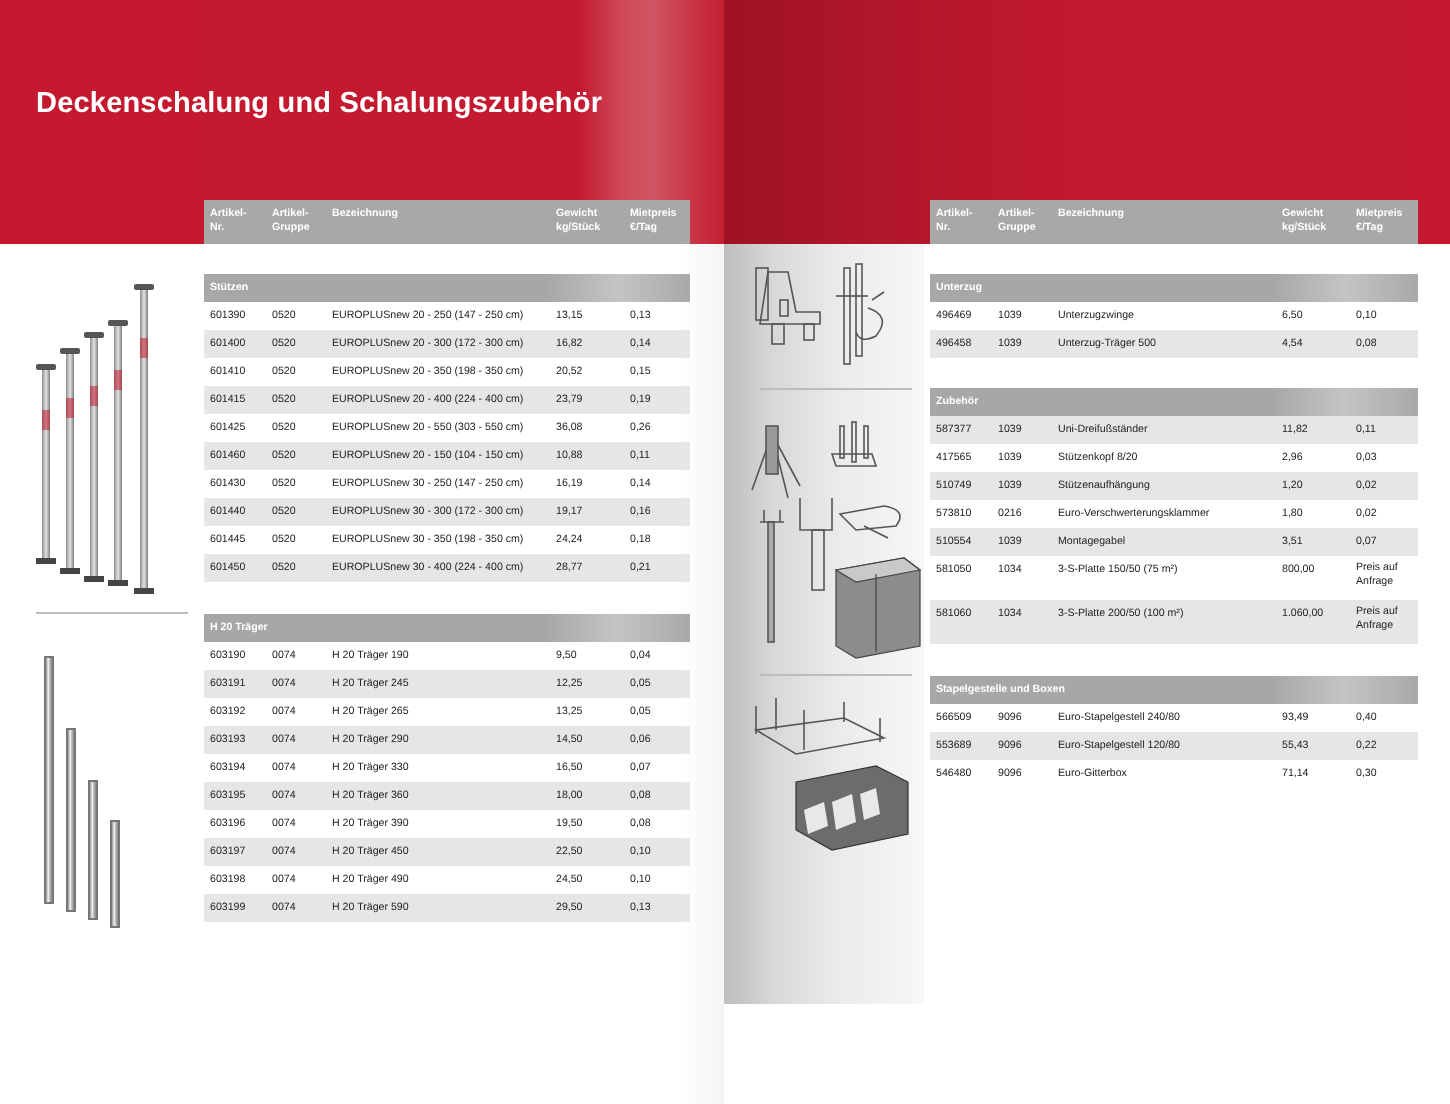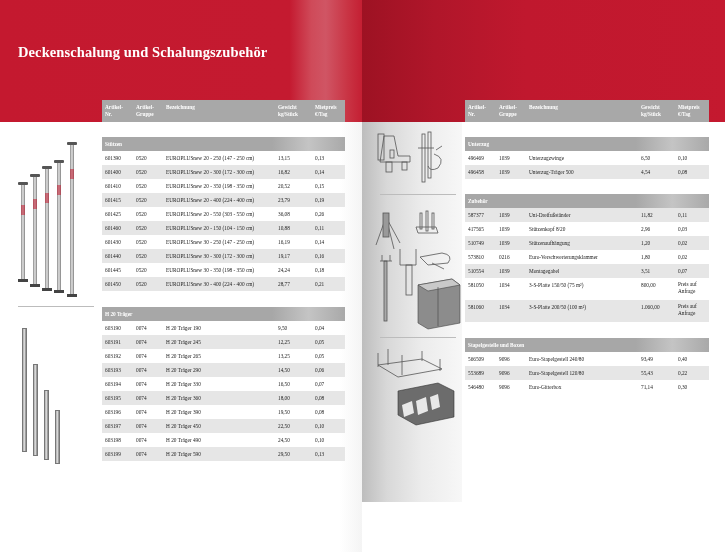--- a/index.html
+++ b/index.html
@@ -1,19 +1,19 @@
 <!DOCTYPE html>
 <html><head>
 <meta charset="utf-8">
 <style>
   * { box-sizing: border-box; margin: 0; padding: 0; }
   html, body { width: 725px; height: 552px; overflow: hidden; background: #fff; }
   body { font-family: "Liberation Sans", sans-serif; position: relative; }
 
-  .spread { position: absolute; left: 0; top: 0; width: 725px; height: 552px; font-family: Liberation Serif, serif; }
+  .spread { position: absolute; left: 0; top: 0; width: 725px; height: 552px; }
 
   
   .band { position: absolute; top: 0; height: 122px; }
   .band-left { left: 0; width: 362px;
     background: linear-gradient(90deg, #c4192f 0%, #c41a30 80%, #cf4a59 86%, #d05564 90%, #c93444 96%, #c41f33 100%); }
   .band-right { left: 362px; width: 363px;
     background: linear-gradient(90deg, #9d1223 0%, #b0162a 20%, #c0182e 45%, #c4192f 100%); }
 
   .title { position: absolute; left: 18px; top: 44px; color: #fff; font-weight: bold; font-size: 14.5px; letter-spacing: 0.1px; }
 

